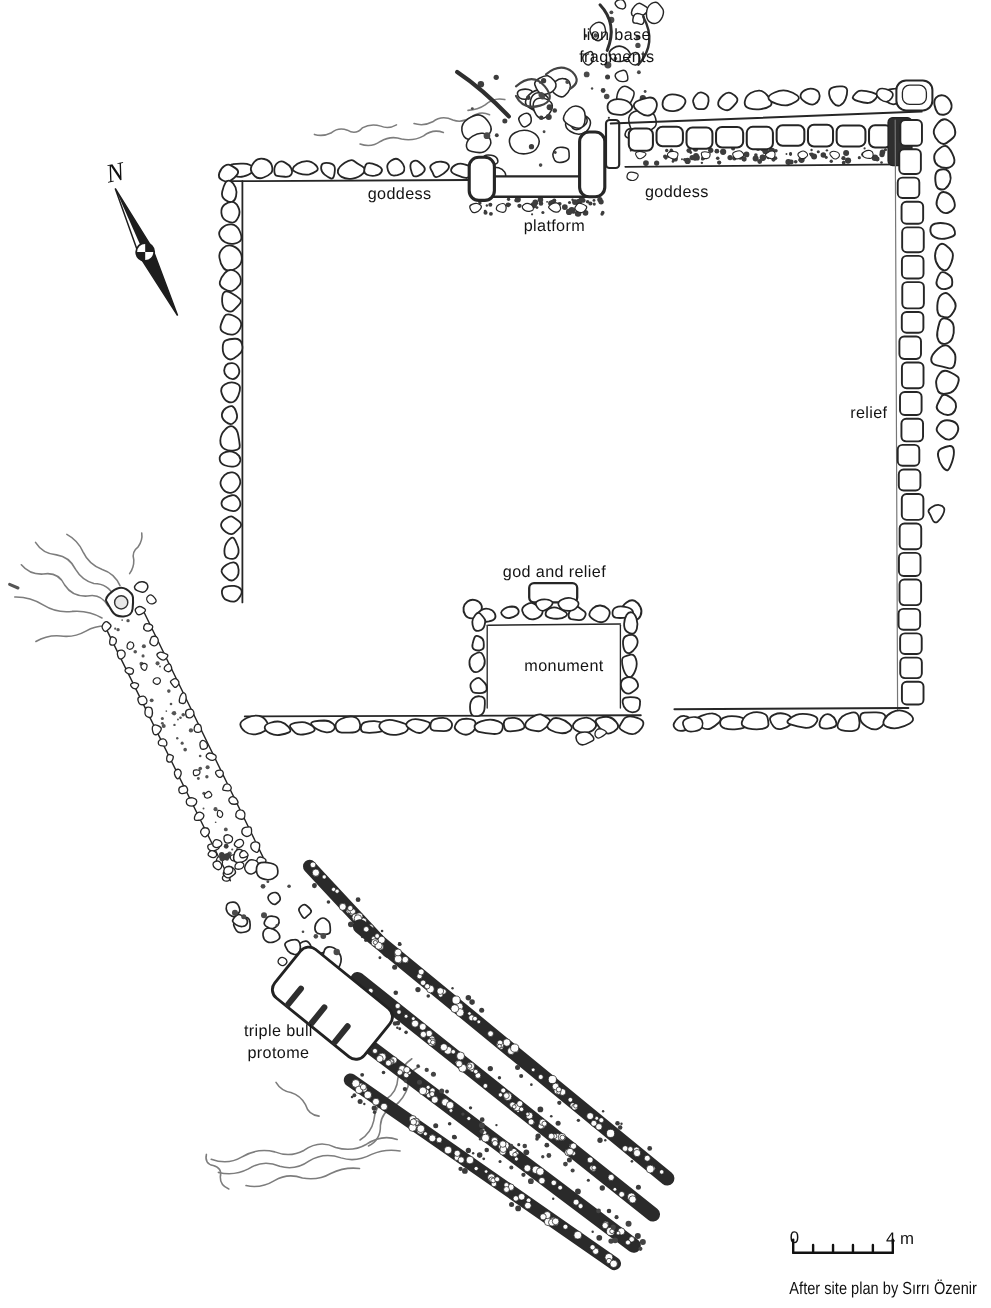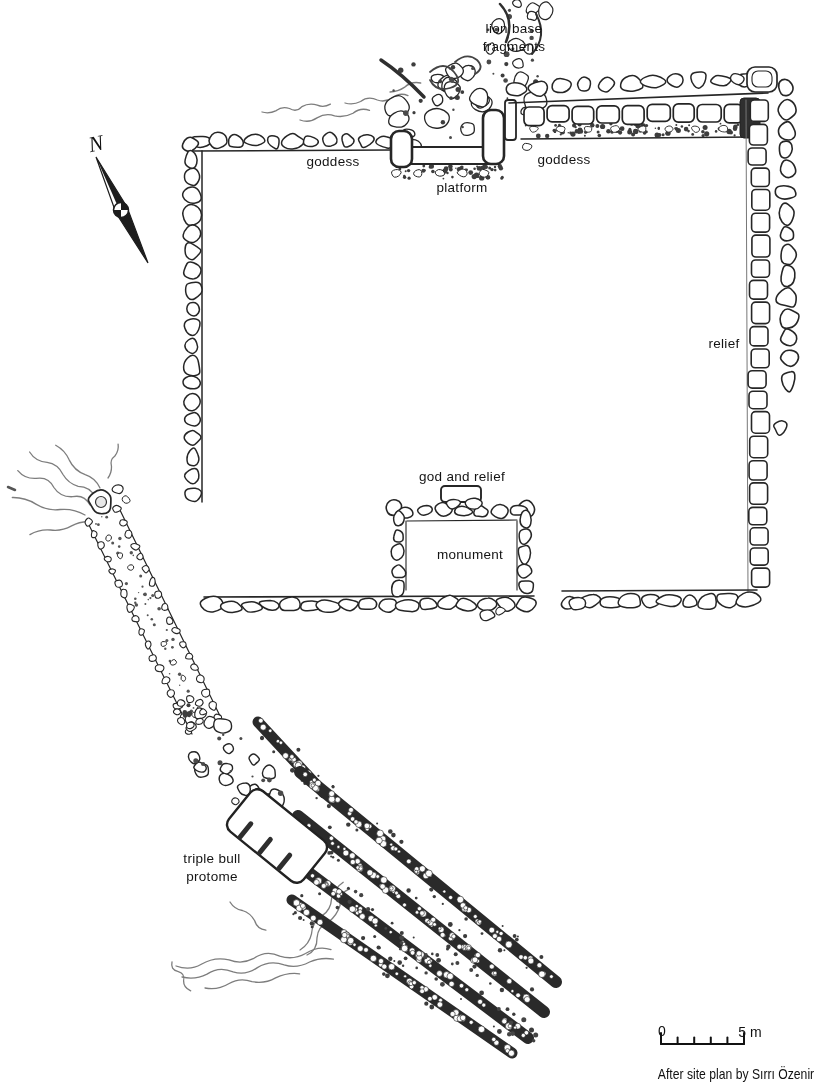--- a/index.html
+++ b/index.html
@@ -997,22 +997,22 @@
     </svg>
 
   <div class="lbl" style="left:514px;top:38px">lion base
 fragments</div>
   <div class="lbl" style="left:333px;top:162px">goddess</div>
   <div class="lbl" style="left:462px;top:188px">platform</div>
   <div class="lbl" style="left:564px;top:160px">goddess</div>
   <div class="lbl" style="left:724px;top:344px">relief</div>
   <div class="lbl" style="left:462px;top:477px">god and relief</div>
   <div class="lbl" style="left:470px;top:555px">monument</div>
-  <div class="lbl" style="left:212px;top:868px">triple bull
+  <div class="lbl" style="left:232px;top:868px">triple bull
 protome</div>
 
   <div class="north-n" style="left:96px;top:144px">N</div>
 
   <div class="scale-num" style="left:662px;top:1031px">0</div>
-  <div class="scale-num" style="left:750px;top:1032px">5 m</div>
+  <div class="scale-num" style="left:750px;top:1032px">4 m</div>
 
   <div class="attribution">After site plan by Sırrı Özenir</div>
 </div>
 
 </body></html>

